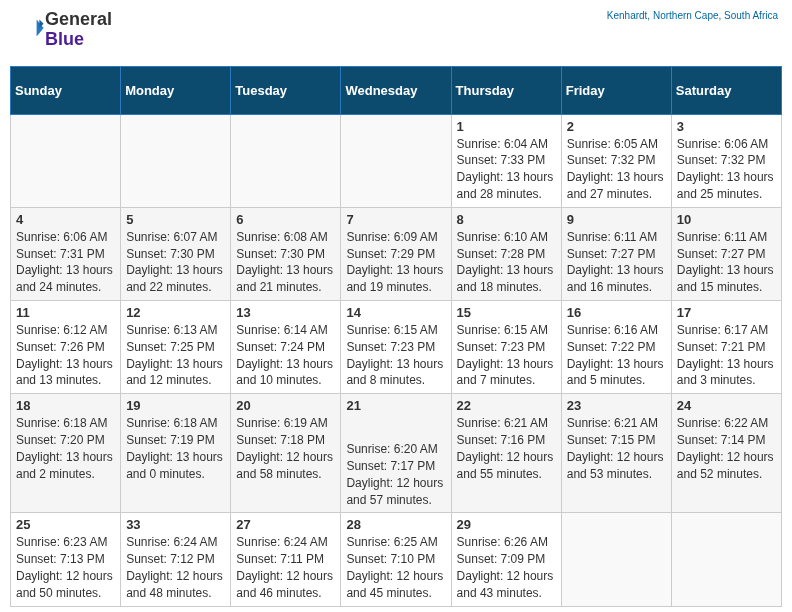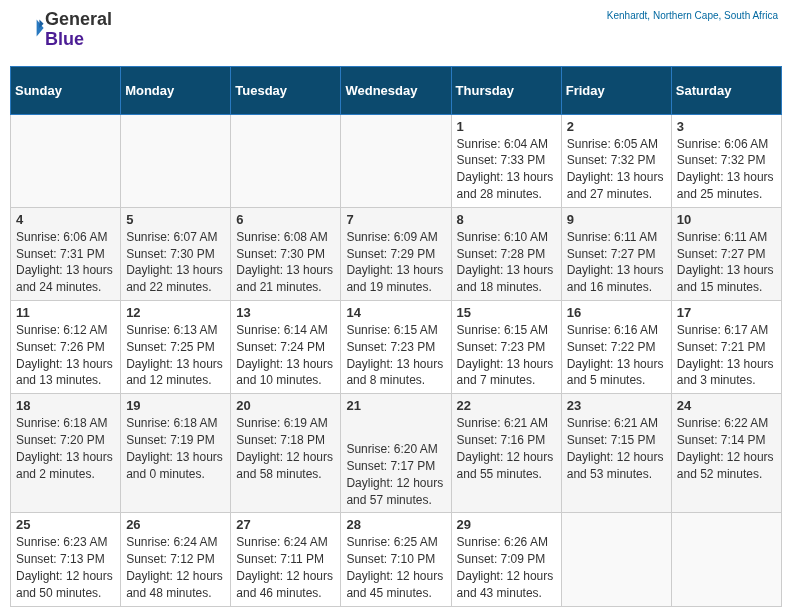--- a/index.html
+++ b/index.html
@@ -302,21 +302,21 @@
       </tr>
       <tr>
         <td class="row-even">
           <span class="day-number">25</span>
           <div class="day-info" style="white-space: pre-line;">Sunrise: 6:23 AM
 Sunset: 7:13 PM
 Daylight: 12 hours
 and 50 minutes.</div>
         </td>
         <td class="row-even">
-          <span class="day-number">26</span>
+          <span class="day-number">33</span>
           <div class="day-info" style="white-space: pre-line;">Sunrise: 6:24 AM
 Sunset: 7:12 PM
 Daylight: 12 hours
 and 48 minutes.</div>
         </td>
         <td class="row-even">
           <span class="day-number">27</span>
           <div class="day-info" style="white-space: pre-line;">Sunrise: 6:24 AM
 Sunset: 7:11 PM
 Daylight: 12 hours

